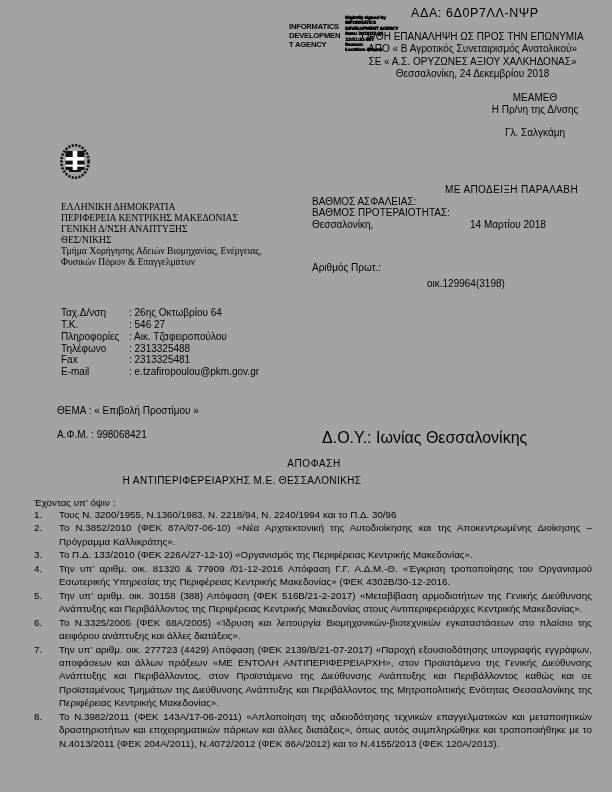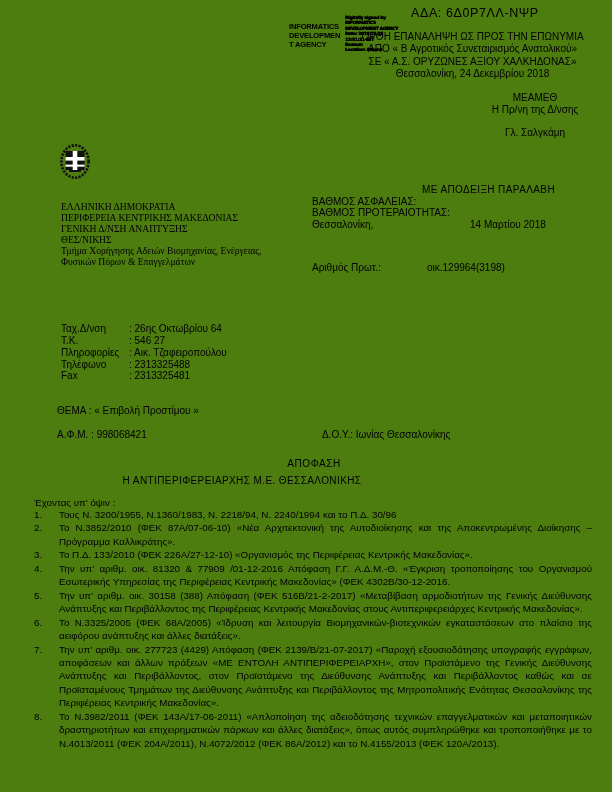--- a/index.html
+++ b/index.html
@@ -1,18 +1,18 @@
 <!DOCTYPE html>
 <html><head>
 <meta charset="utf-8">
 <style>
   html,body { margin:0; padding:0; background:#888; }
   .page {
     position:relative; width:612px; height:792px; margin:0 auto;
-    background:#4d7c0f; color:#000;
+    background:#a3a3a3; color:#000;
     font-family:"Liberation Sans", sans-serif;
     overflow:hidden;
   }
   .abs { position:absolute; }
   .ada {
     left:411px; top:6px; font-size:12.5px; letter-spacing:0.6px; white-space:nowrap;
   }
   
   .stamp-agency {
     left:289px; top:22px; font-size:7.6px; font-weight:bold; line-height:9px;
@@ -27,40 +27,40 @@
   .correction {
     left:345px; top:31px; width:255px; text-align:center;
     font-size:10px; line-height:12.3px; z-index:1;
   }
   .sig-block {
     left:430px; top:92px; width:210px; text-align:center;
     font-size:10px; line-height:12px;
   }
   .sig-name { margin-top:11px; }
   .delivery {
-    left:422px; top:184px; font-size:10px; letter-spacing:0.4px; white-space:nowrap;
+    left:445px; top:184px; font-size:10px; letter-spacing:0.4px; white-space:nowrap;
   }
   .emblem { left:59px; top:143px; }
   .agency-header {
     left:61px; top:201px; font-size:9.6px; line-height:11.1px; white-space:nowrap;font-family:Liberation Serif, serif;
   }
   .classif {
     left:312px; top:196px; font-size:10px; line-height:11.4px; width:290px;
   }
   .classif-row { position:relative; }
   .classif-date { position:absolute; left:158px; top:0; }
   .protocol { left:312px; top:262px; font-size:10px; width:290px; position:absolute; }
-  .protocol-num { position:absolute; left:115px; top:0; }
+  .protocol-num { position:absolute; left:115px; top:16px; }
   .contact {
-    left:61px; top:307px; font-size:10px; line-height:11.85px; width:260px;margin-top:16px;
+    left:61px; top:307px; font-size:10px; line-height:11.85px; width:260px;
   }
   .contact-label { display:inline-block; width:68px; }
   .subject { left:57px; top:405px; font-size:10px; white-space:nowrap; }
   .afm { left:57px; top:429px; font-size:10px; white-space:nowrap; }
-  .doy { left:322px; top:429px; font-size:10px; white-space:nowrap; }
+  .doy { left:322px; top:429px; font-size:16px; white-space:nowrap; }
   .decision-title {
     left:0; top:458px; width:612px; text-align:center; font-size:10px; letter-spacing:0.6px;margin-left:8px;
   }
   .decision-sub {
     left:0; top:475px; width:484px; text-align:center; font-size:10px; letter-spacing:0.4px;
   }
   .preamble { left:34px; top:497px; font-size:9.8px; }
   .considerations {
     left:34px; top:508px; width:558px; font-size:9.8px; line-height:13.45px;
   }
@@ -147,20 +147,23 @@
     </div>
     <div>
       <span class="contact-label">Πληροφορίες</span><span>: Αικ. Τζαφειροπούλου</span>
     </div>
     <div>
       <span class="contact-label">Τηλέφωνο</span><span>: 2313325488</span>
     </div>
     <div>
       <span class="contact-label">Fax</span><span>: 2313325481</span>
     </div>
+    <div>
+      <span class="contact-label">E-mail</span><span>: e.tzafiropoulou@pkm.gov.gr</span>
+    </div>
   </div>
 
   <div class="abs subject">ΘΕΜΑ : « Επιβολή Προστίμου  »</div>
   <div class="abs afm">Α.Φ.Μ.  :  998068421</div>
   <div class="abs doy">Δ.Ο.Υ.:  Ιωνίας Θεσσαλονίκης</div>
 
   <div class="abs decision-title">ΑΠΟΦΑΣΗ</div>
   <div class="abs decision-sub">Η ΑΝΤΙΠΕΡΙΦΕΡΕΙΑΡΧΗΣ Μ.Ε. ΘΕΣΣΑΛΟΝΙΚΗΣ</div>
   <div class="abs preamble">Έχοντας υπ’ όψιν :</div>
 

